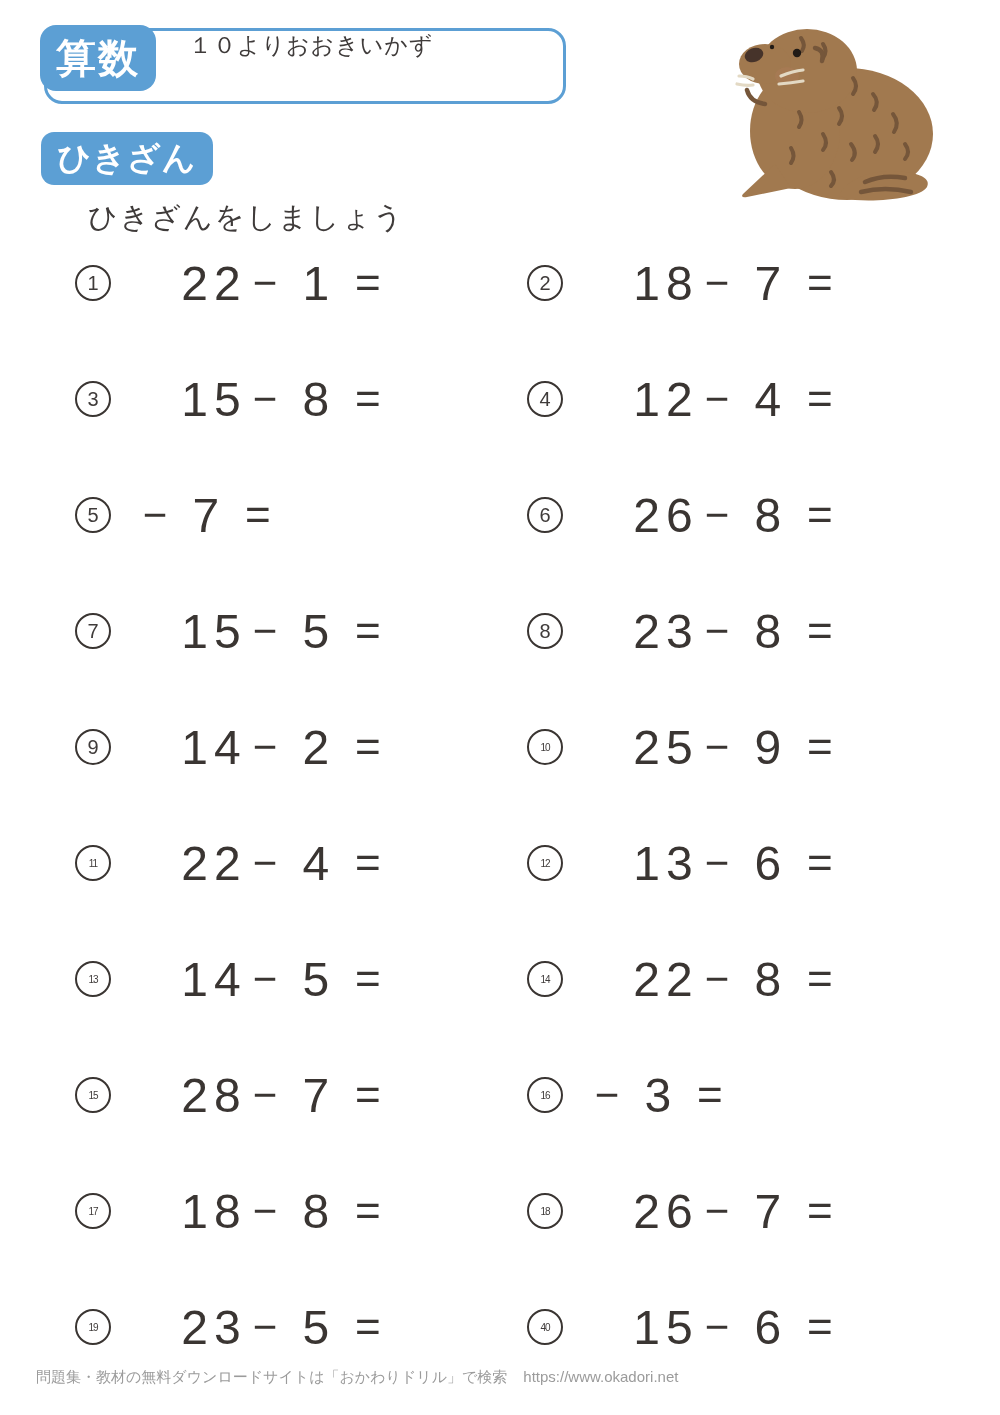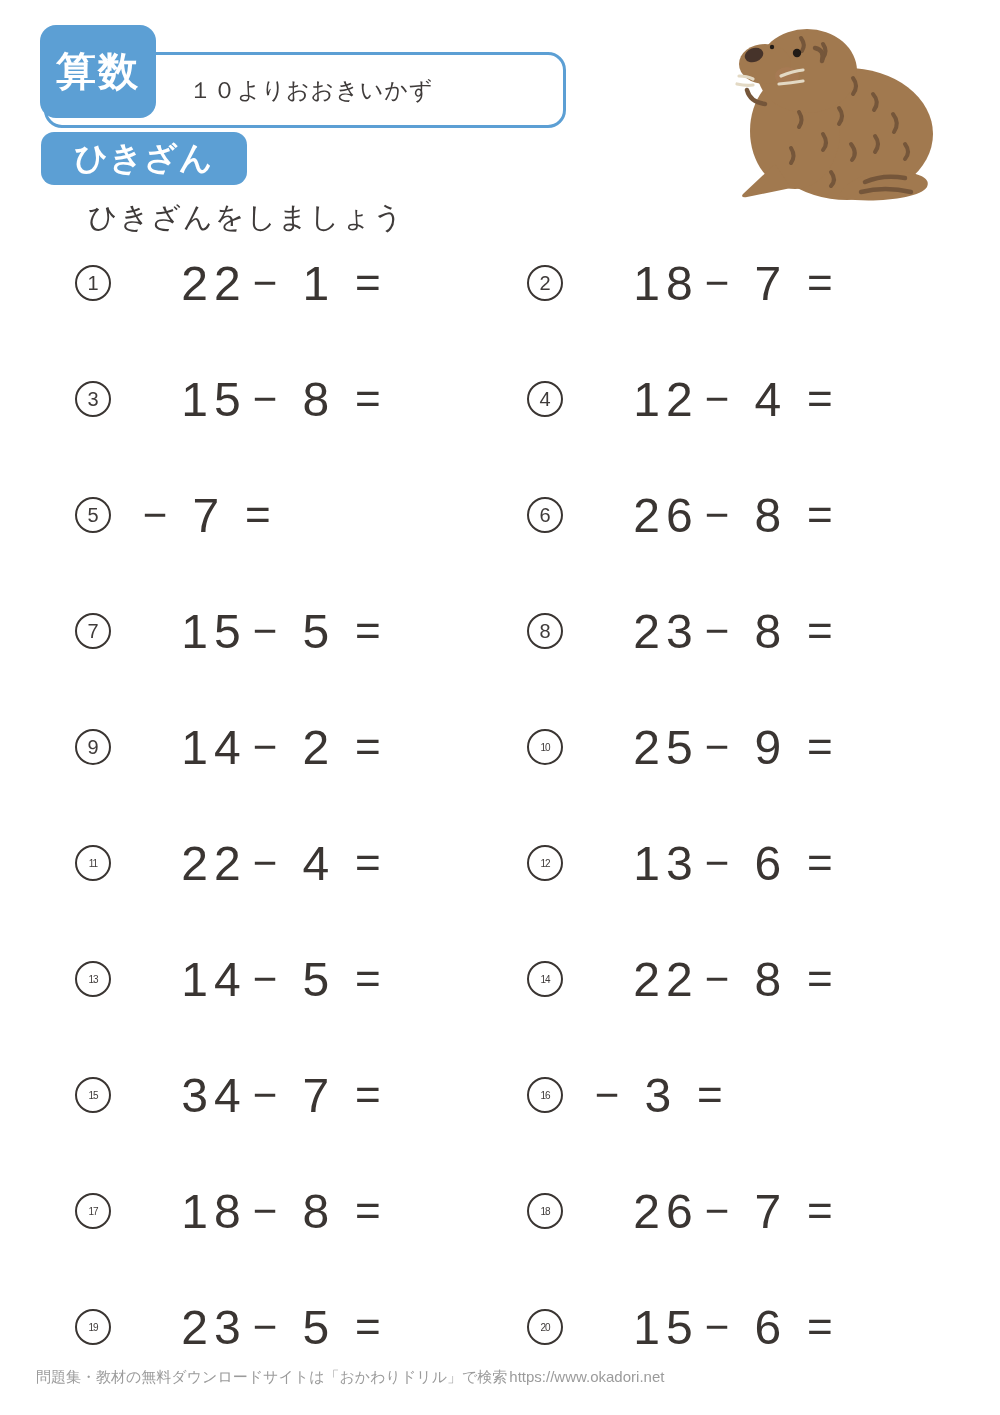--- a/index.html
+++ b/index.html
@@ -13,37 +13,36 @@
   }
 
   
   .unit-box{
     position:absolute;left:44px;top:28px;
     width:522px;height:76px;
     border:3px solid var(--accent,#5c9fd4);
     border-radius:18px;
     background:#fff;
     box-sizing:border-box;
-    display:flex;flex-direction:column;justify-content:center;
+    display:flex;flex-direction:column;justify-content:space-between;
     padding-left:142px;
-    margin-top:24px;
   }
   .unit-line1{font-size:23px;letter-spacing:1px;line-height:1.25;}
   .unit-line2{font-size:29px;font-weight:600;letter-spacing:1px;line-height:1.2;}
   .subject-box{
     position:absolute;left:40px;top:25px;
-    width:116px;height:93px;
+    width:116px;height:66px;
     background:var(--accent,#5c9fd4);
     border-radius:16px;
     display:flex;align-items:center;justify-content:center;
     color:#fff;font-size:40px;font-weight:700;letter-spacing:2px;
   }
   .section-badge{
     position:absolute;left:41px;top:132px;
-    width:206px;height:53px;
+    width:172px;height:53px;
     background:var(--accent,#5c9fd4);
     border-radius:13px;
     display:flex;align-items:center;justify-content:center;
     color:#fff;font-size:33px;font-weight:600;letter-spacing:1px;
   }
   .instruction{
     position:absolute;left:88px;top:198px;
     font-size:29px;letter-spacing:2px;
   }
 
@@ -79,21 +78,21 @@
   .minuend{width:110px;text-align:right;}
   .minus{width:36px;text-align:center;letter-spacing:0;font-size:42px;}
   .subtrahend{width:40px;text-align:center;margin-left:16px;}
   .equals{margin-left:16px;letter-spacing:0;font-size:44px;}
   .answer-blank{display:inline-block;width:90px;height:50px;}
 
   
   .footer-left{
     position:absolute;left:36px;top:1368px;
     font-size:15px;color:var(--footer-text,#9b9b9b);
-    display:flex;gap:2px;
+    display:flex;gap:16px;
   }
   .footer-right{
     position:absolute;right:36px;top:1368px;
     font-size:15px;color:var(--footer-text,#9b9b9b);margin-top:47px;
   }
 </style>
 </head>
 <body>
 
 <div class="page">
@@ -285,21 +284,21 @@
       <span class="expr minuend">22</span>
       <span class="expr minus">−</span>
       <span class="expr subtrahend">8</span>
       <span class="expr equals">=</span>
       <span class="answer-blank"></span>
     </div>
       <div class="problem">
       <span class="num-badge two">
           <span>15</span>
         </span>
-      <span class="expr minuend">34</span>
+      <span class="expr minuend">28</span>
       <span class="expr minus">−</span>
       <span class="expr subtrahend">7</span>
       <span class="expr equals">=</span>
       <span class="answer-blank"></span>
     </div>
       <div class="problem">
       <span class="num-badge two">
           <span>16</span>
         </span>
       <span class="expr minus">−</span>
@@ -332,21 +331,21 @@
           <span>19</span>
         </span>
       <span class="expr minuend">23</span>
       <span class="expr minus">−</span>
       <span class="expr subtrahend">5</span>
       <span class="expr equals">=</span>
       <span class="answer-blank"></span>
     </div>
       <div class="problem">
       <span class="num-badge two">
-          <span>20</span>
+          <span>40</span>
         </span>
       <span class="expr minuend">15</span>
       <span class="expr minus">−</span>
       <span class="expr subtrahend">6</span>
       <span class="expr equals">=</span>
       <span class="answer-blank"></span>
     </div>
     </div>
 
   <div class="footer-left">

